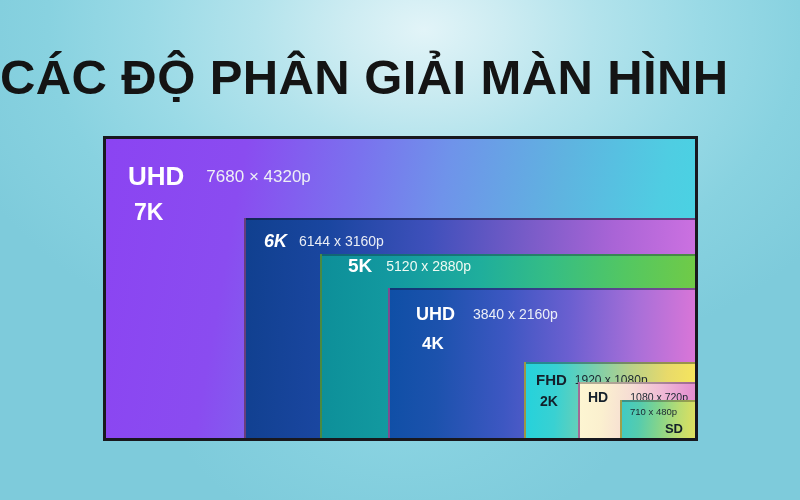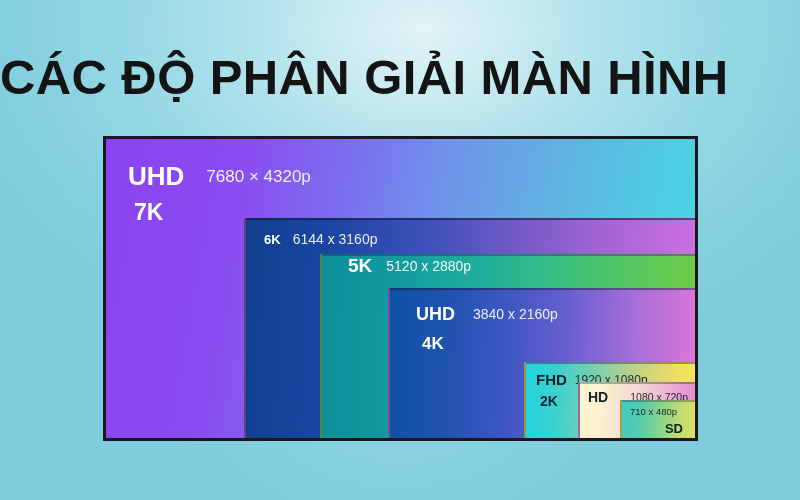--- a/index.html
+++ b/index.html
@@ -111,21 +111,21 @@
   }
 
   
   #lbl-8k      { left: 22px;  top: 24px; }
   #lbl-8k .tag  { font-size: 26px; color: #ffffff; margin-right: 22px; }
   #lbl-8k .dims { font-size: 17px; color: #eef0f6; }
   #sub-8k      { left: 28px;  top: 62px; font-size: 23px; color: #ffffff; }
 
   
   #lbl-6k      { left: 18px;  top: 12px; }
-  #lbl-6k .tag  { font-size: 13px; color: #ffffff; margin-right: 12px; }
+  #lbl-6k .tag  { font-size: 18px; color: #ffffff; margin-right: 12px; font-style: italic; }
   #lbl-6k .dims { font-size: 14px; color: #e9edf5; }
 
   
   #lbl-5k      { left: 26px;  top: 0; }
   #lbl-5k .tag  { font-size: 19px; color: #ffffff; margin-right: 14px; }
   #lbl-5k .dims { font-size: 14px; color: #eefaf3; }
 
   
   #lbl-4k      { left: 26px;  top: 15px; }
   #lbl-4k .tag  { font-size: 18px; color: #ffffff; margin-right: 18px; }

